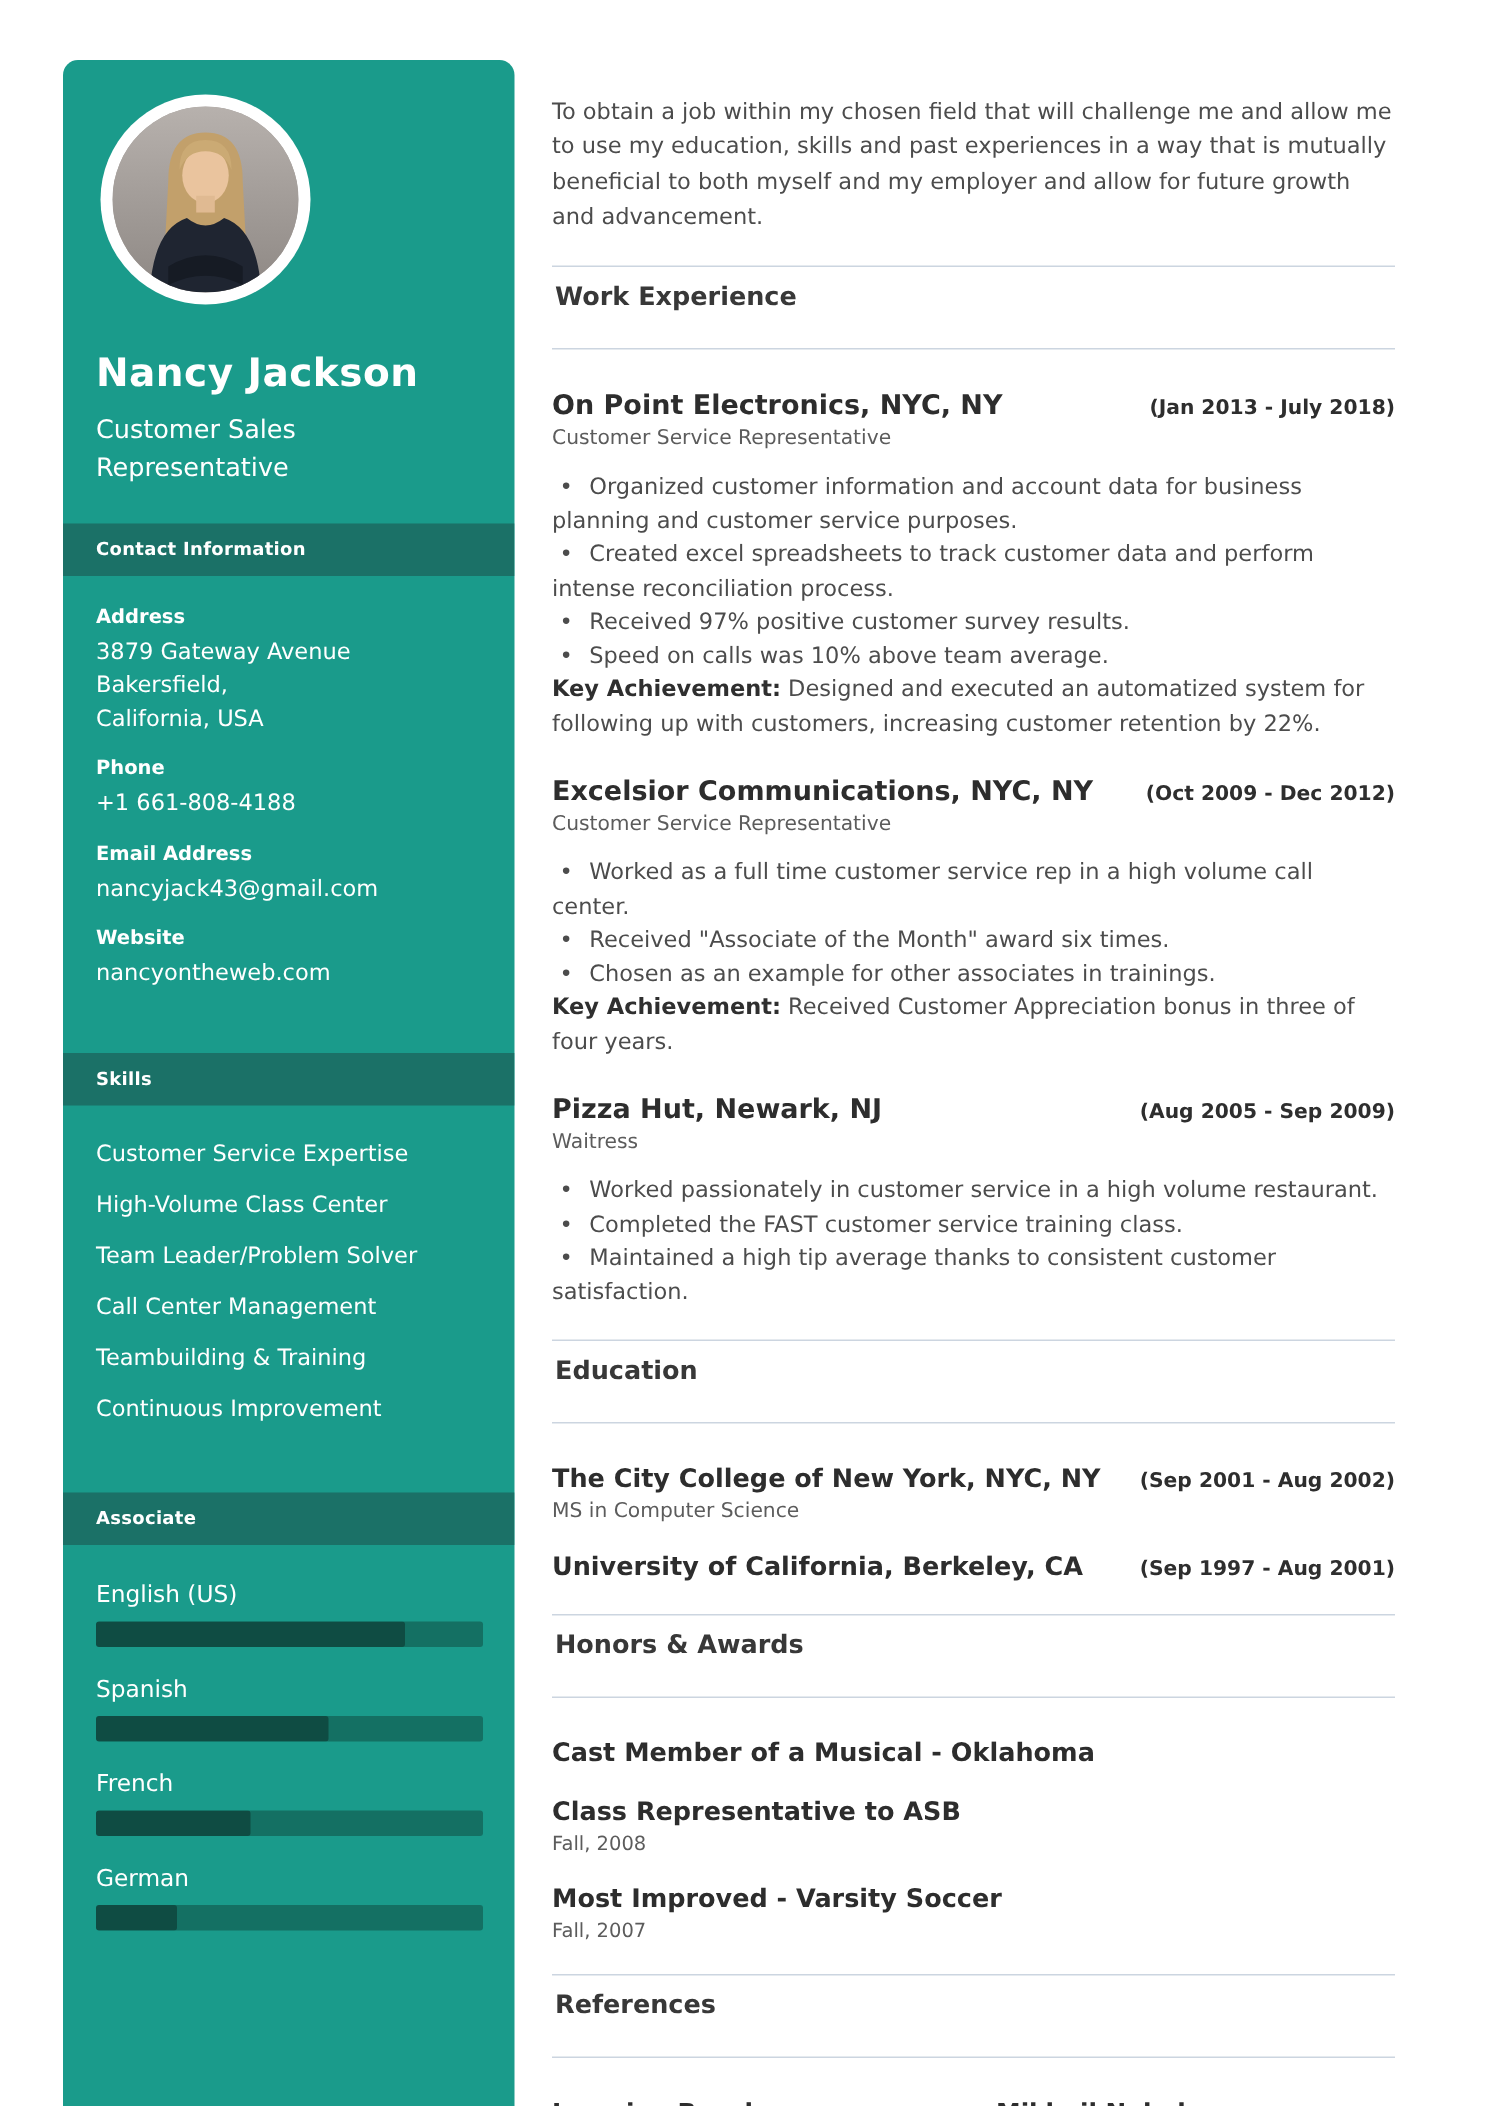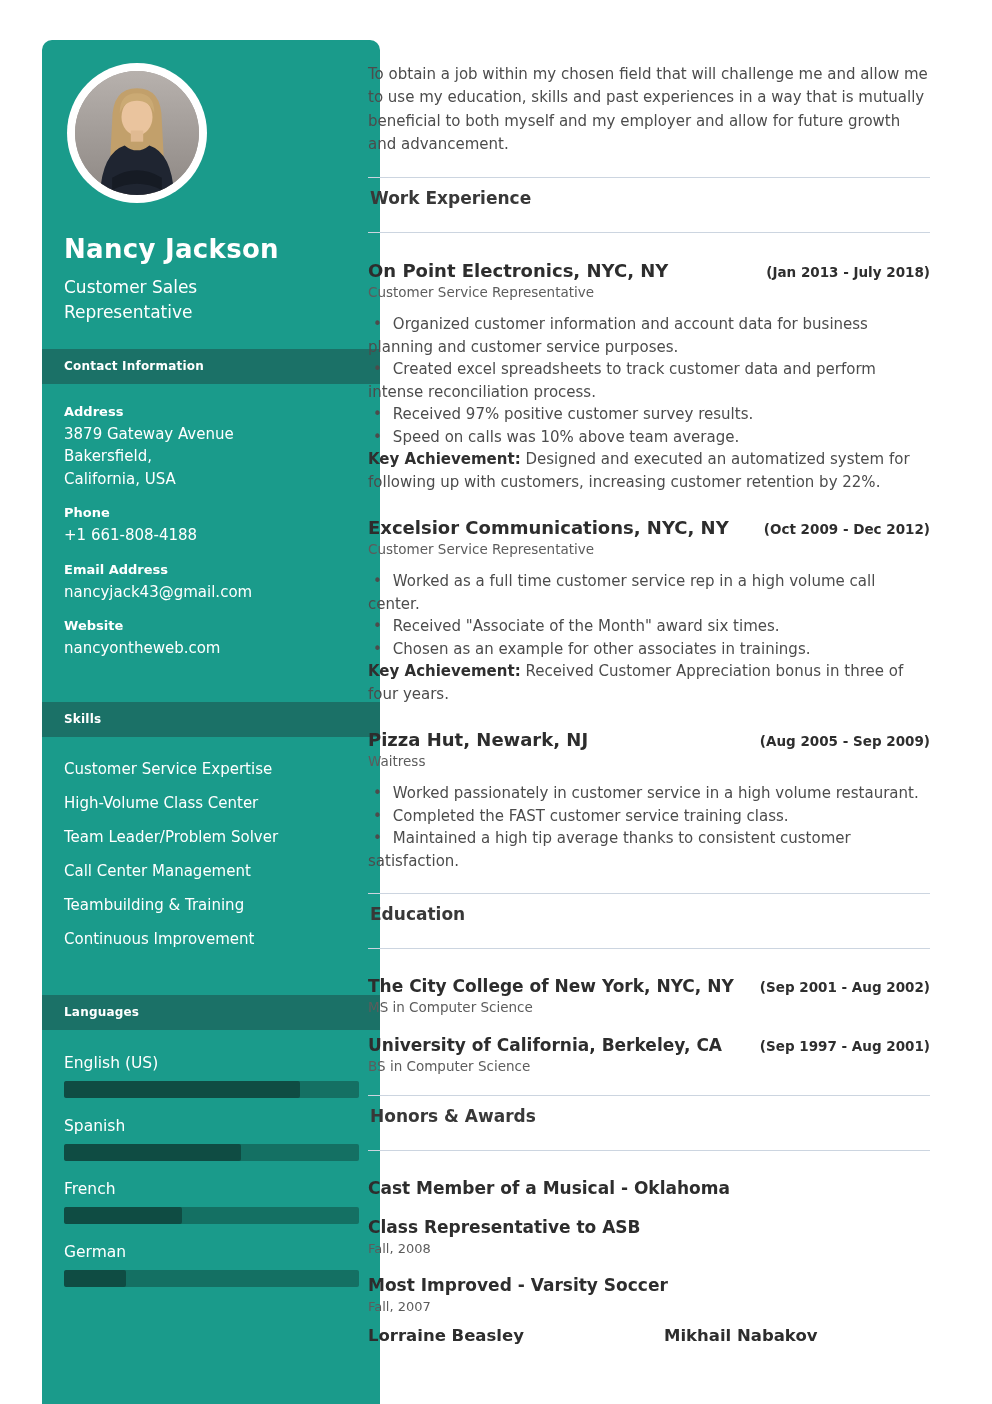--- a/index.html
+++ b/index.html
@@ -9,21 +9,21 @@
     background: #ffffff;
     position: relative;
     overflow: hidden;
     font-family: "DejaVu Sans", sans-serif;
     color: #4c4c4c;
   }
 
   
   .sidebar {
     position: absolute; left: 42px; top: 40px;
-    width: 338px; height: 1364px;
+    width: 301px; height: 1364px;
     background: #1a9b8b;
     border-radius: 10px 10px 0 0;
     color: #ffffff;
     overflow: hidden;
   }
   .photo-ring {
     width: 140px; height: 140px; border-radius: 50%;
     background: #ffffff;
     margin: 23px 0 0 25px;
     display: flex; align-items: center; justify-content: center;
@@ -161,21 +161,21 @@
   <div class="band">Skills</div>
   <div class="skills-body">
     <div class="skill-item">Customer Service Expertise</div>
     <div class="skill-item">High-Volume Class Center</div>
     <div class="skill-item">Team Leader/Problem Solver</div>
     <div class="skill-item">Call Center Management</div>
     <div class="skill-item">Teambuilding &amp; Training</div>
     <div class="skill-item">Continuous Improvement</div>
   </div>
 
-  <div class="band">Languages</div>
+  <div class="band">Associate</div>
   <div class="lang-body">
     <div class="lang-group">
       <div class="lang-name">English (US)</div>
       <div class="lang-track">
         <div class="lang-fill" style="width: 80%;"></div>
       </div>
     </div>
     <div class="lang-group">
       <div class="lang-name">Spanish</div>
       <div class="lang-track">
@@ -264,39 +264,41 @@
       <span class="entry-dates">(Sep 2001 - Aug 2002)</span>
     </div>
     <div class="entry-sub">MS in Computer Science</div>
   </section>
 
   <section class="edu" style="margin-bottom:20px">
     <div class="entry-head">
       <span class="entry-title">University of California, Berkeley, CA</span>
       <span class="entry-dates">(Sep 1997 - Aug 2001)</span>
     </div>
-    <div class="entry-sub">BS in Computer Science</div>
   </section>
 
   <div class="section-head">
     <h2>Honors &amp; Awards</h2>
   </div>
 
   <section class="honor">
     <div class="honor-title">Cast Member of a Musical - Oklahoma</div>
   </section>
   <section class="honor">
     <div class="honor-title">Class Representative to ASB</div>
     <div class="honor-date">Fall, 2008</div>
   </section>
   <section class="honor" style="margin-bottom:12px">
     <div class="honor-title">Most Improved - Varsity Soccer</div>
     <div class="honor-date">Fall, 2007</div>
   </section>
 
+  <div class="section-head">
+    <h2>References</h2>
+  </div>
 
   <div class="refs">
     <div>
       <div class="ref-name">Lorraine Beasley</div>
 
     </div>
     <div>
       <div class="ref-name">Mikhail Nabakov</div>
 
     </div>

